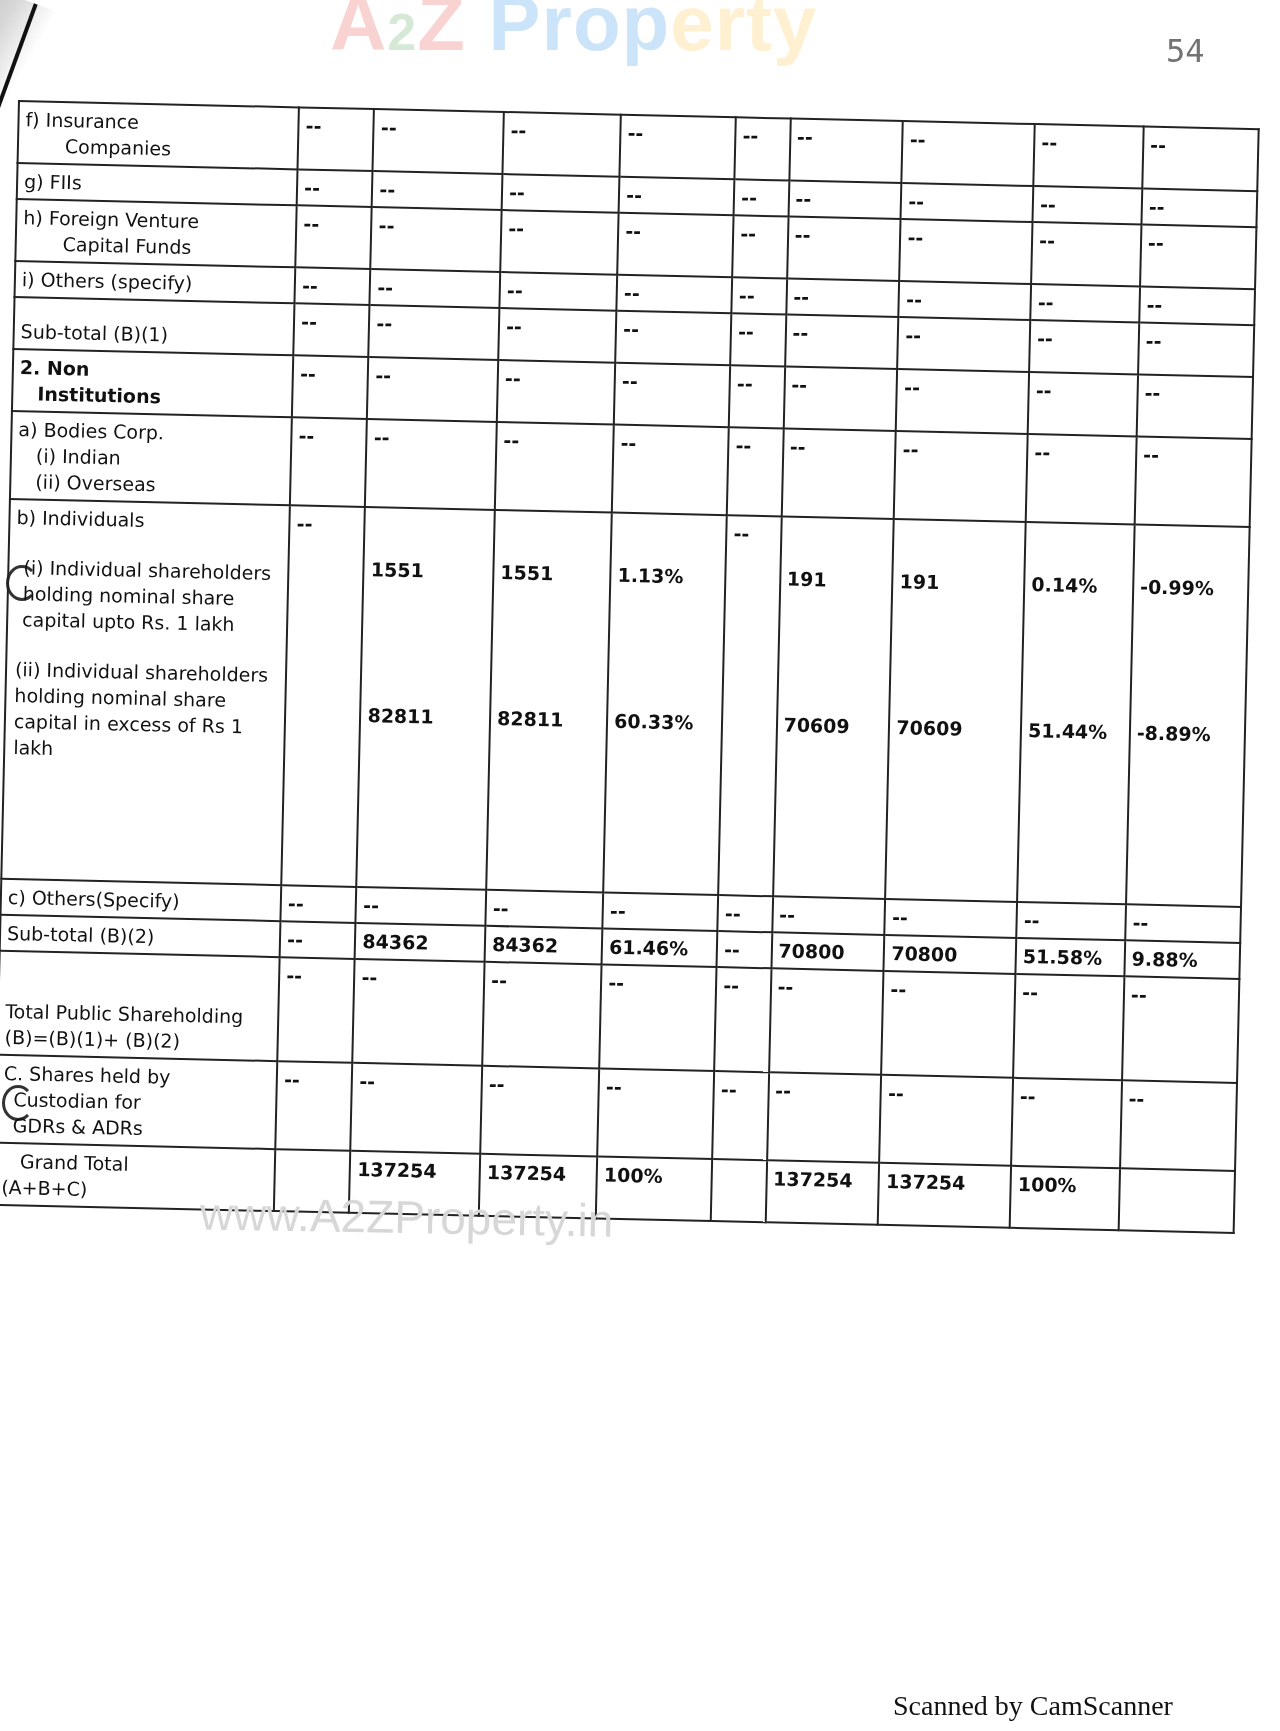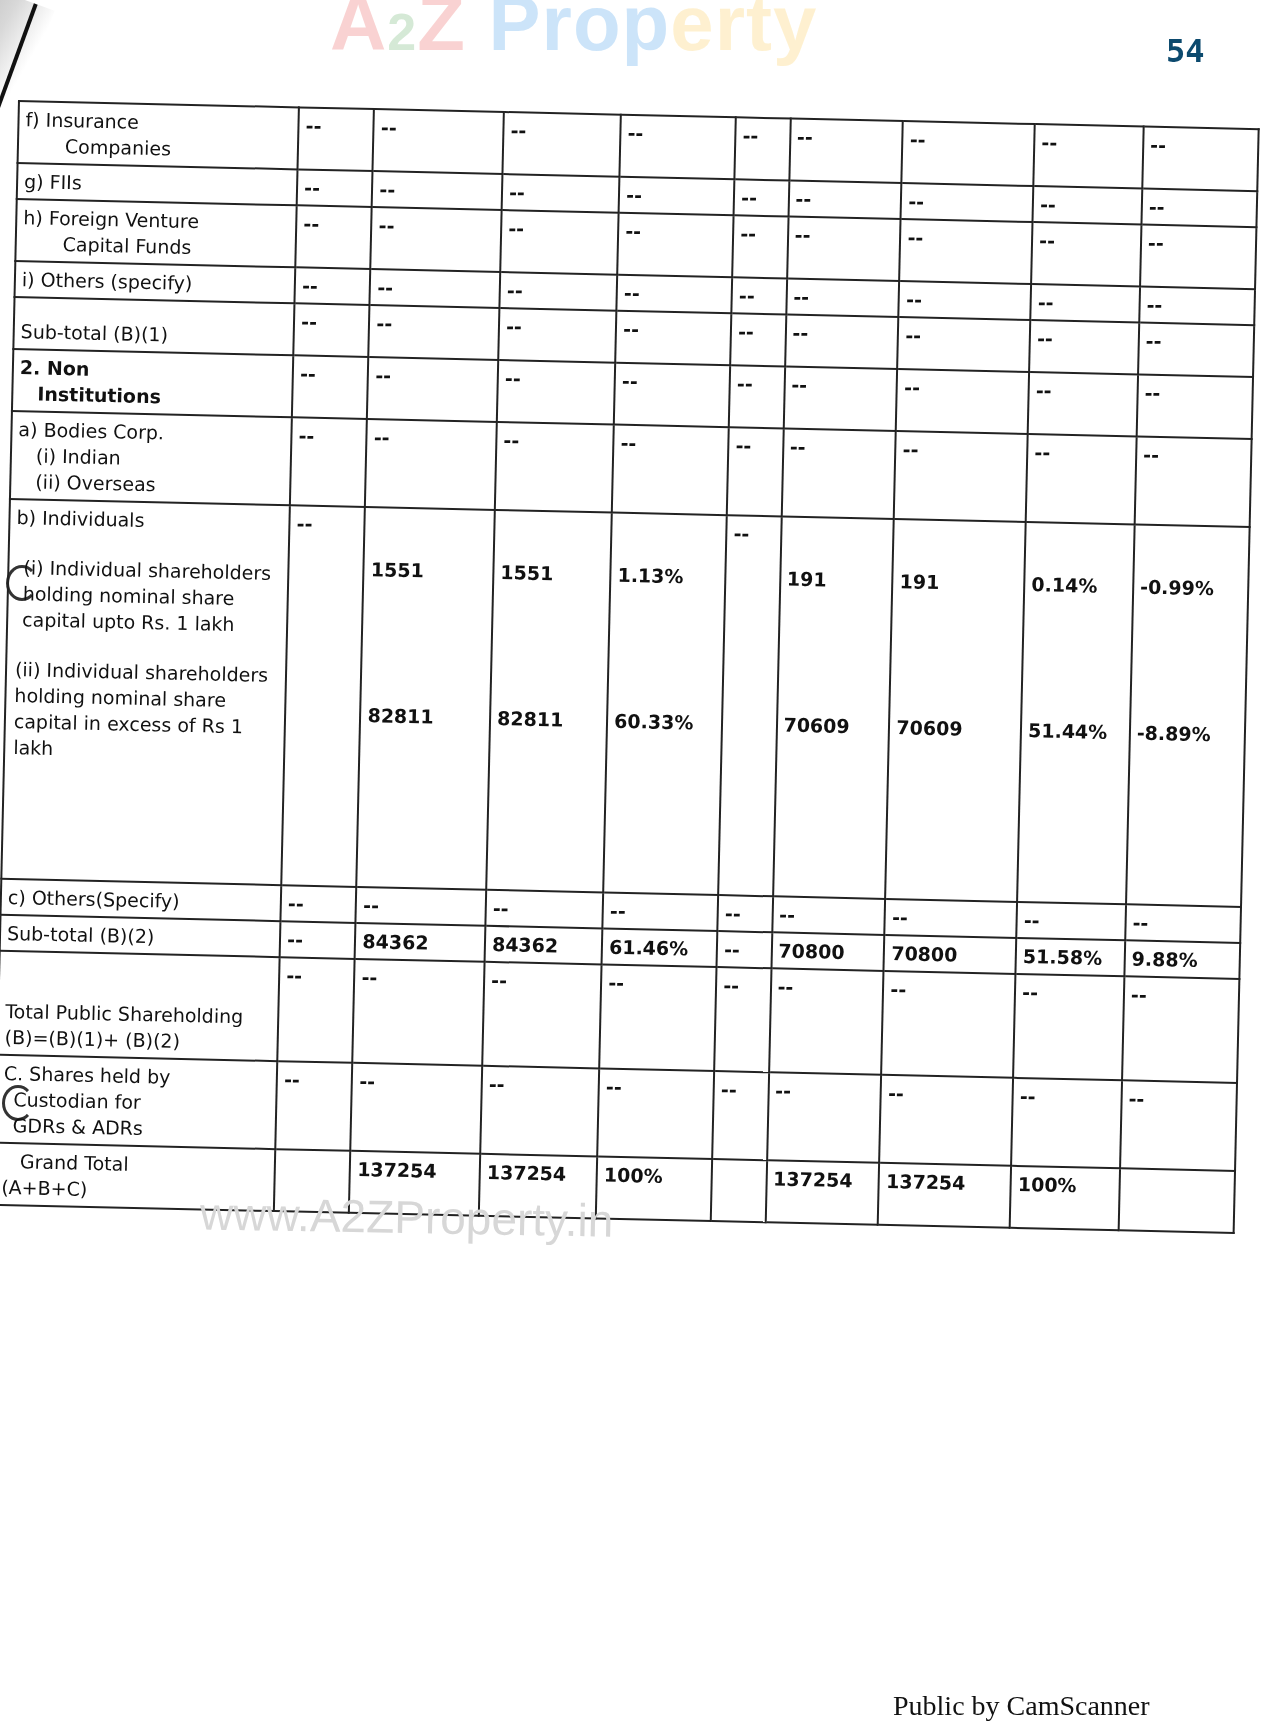--- a/index.html
+++ b/index.html
@@ -18,21 +18,21 @@
   }
   .wm-top {
     position: absolute; left: 330px; top: -22px;
     font-family: "Liberation Sans", sans-serif; font-weight: bold; font-size: 78px;
     opacity: 0.22; letter-spacing: 1px; white-space: nowrap;
   }
   .wm-top .c1 { color: #e53935; } .wm-top .c2 { color: #43a047; font-size: 52px; }
   .wm-top .c3 { color: #1e88e5; } .wm-top .c4 { color: #fbc02d; }
   .page-num {
     position: absolute; left: 1166px; top: 32px;
-    font-family: "DejaVu Sans Mono", monospace; font-size: 32px; color: #0c4a6e; font-weight: bold;
+    font-family: "DejaVu Sans Mono", monospace; font-size: 32px; color: #737373;
   }
   .table-wrap {
     position: absolute; left: 18px; top: 100px; width: 1242px;
     transform: rotate(1.3deg); transform-origin: top left;
   }
   table.share-table {
     border-collapse: collapse; width: 1242px; table-layout: fixed;
   }
   table.share-table td {
     border: 2px solid #222; vertical-align: top; padding: 4px 6px;
@@ -253,13 +253,13 @@
     <td class="val">137254</td>
     <td class="val">137254</td>
     <td class="val">100%</td>
     <td class="val"></td>
   </tr>
 </tbody>
     </table>
 </div>
 
 <div class="wm-mid">www.A2ZProperty.in</div>
-<div class="camscanner">Public by CamScanner</div>
+<div class="camscanner">Scanned by CamScanner</div>
 
 </body></html>

